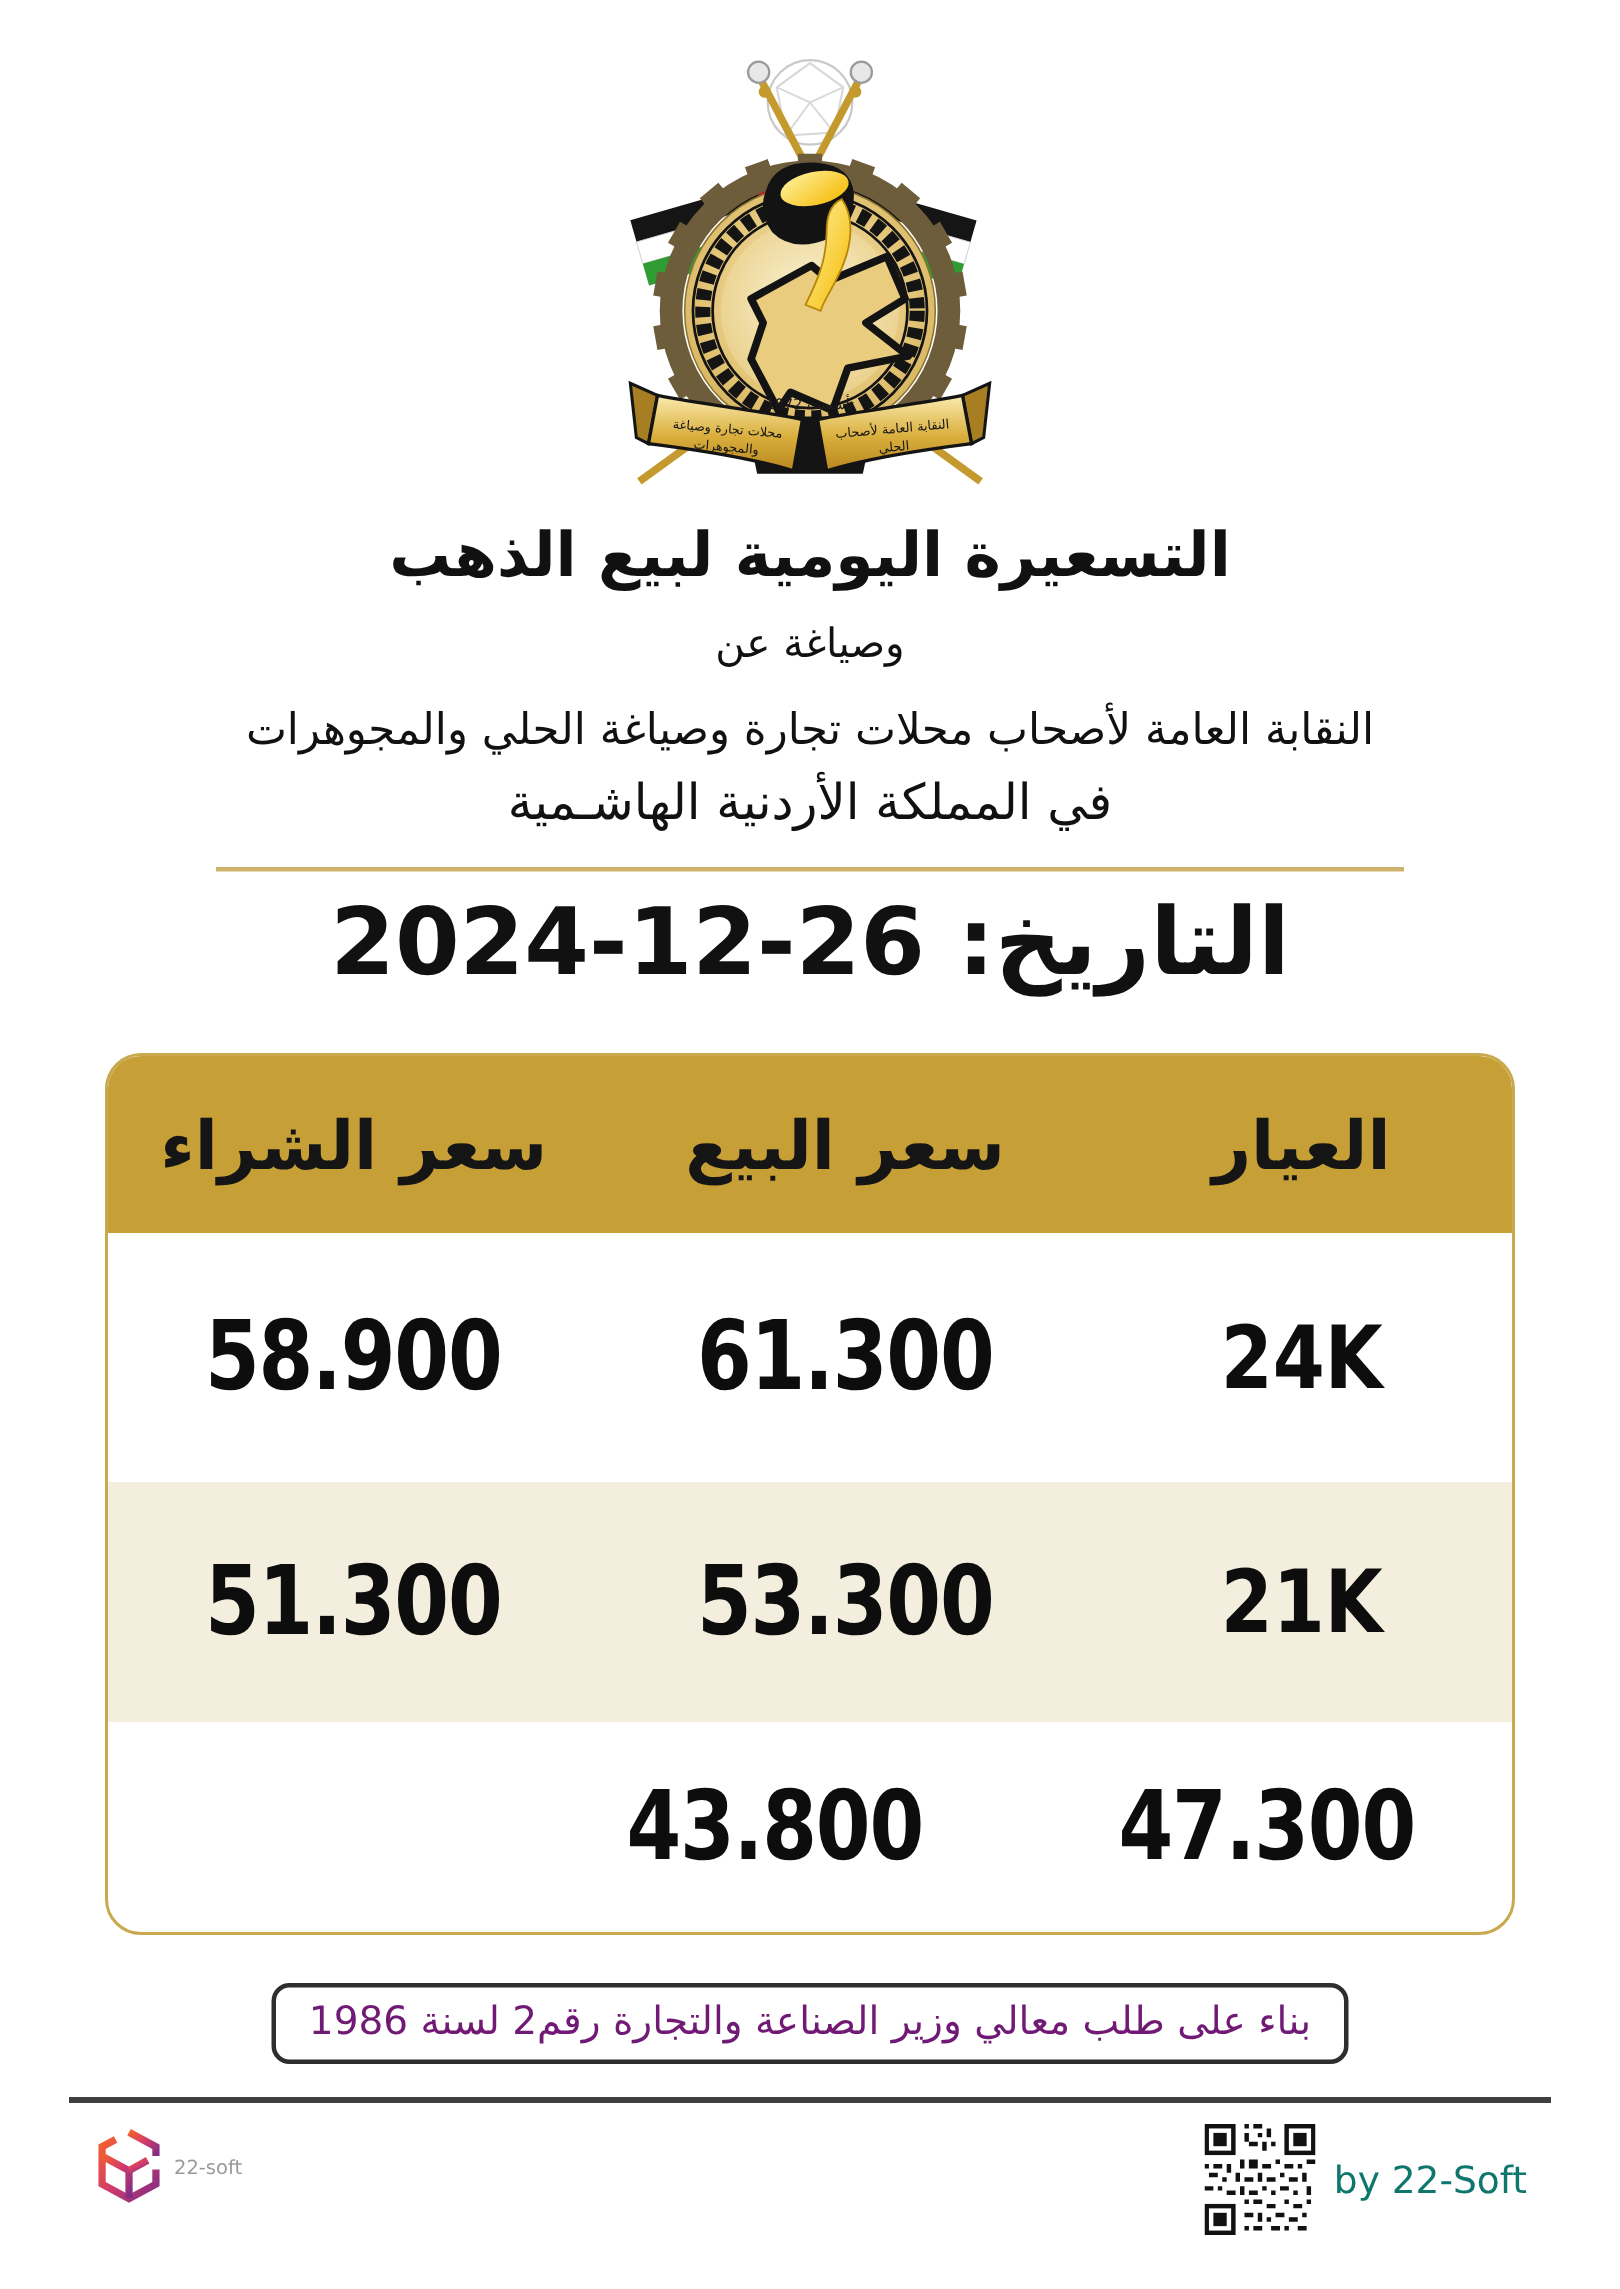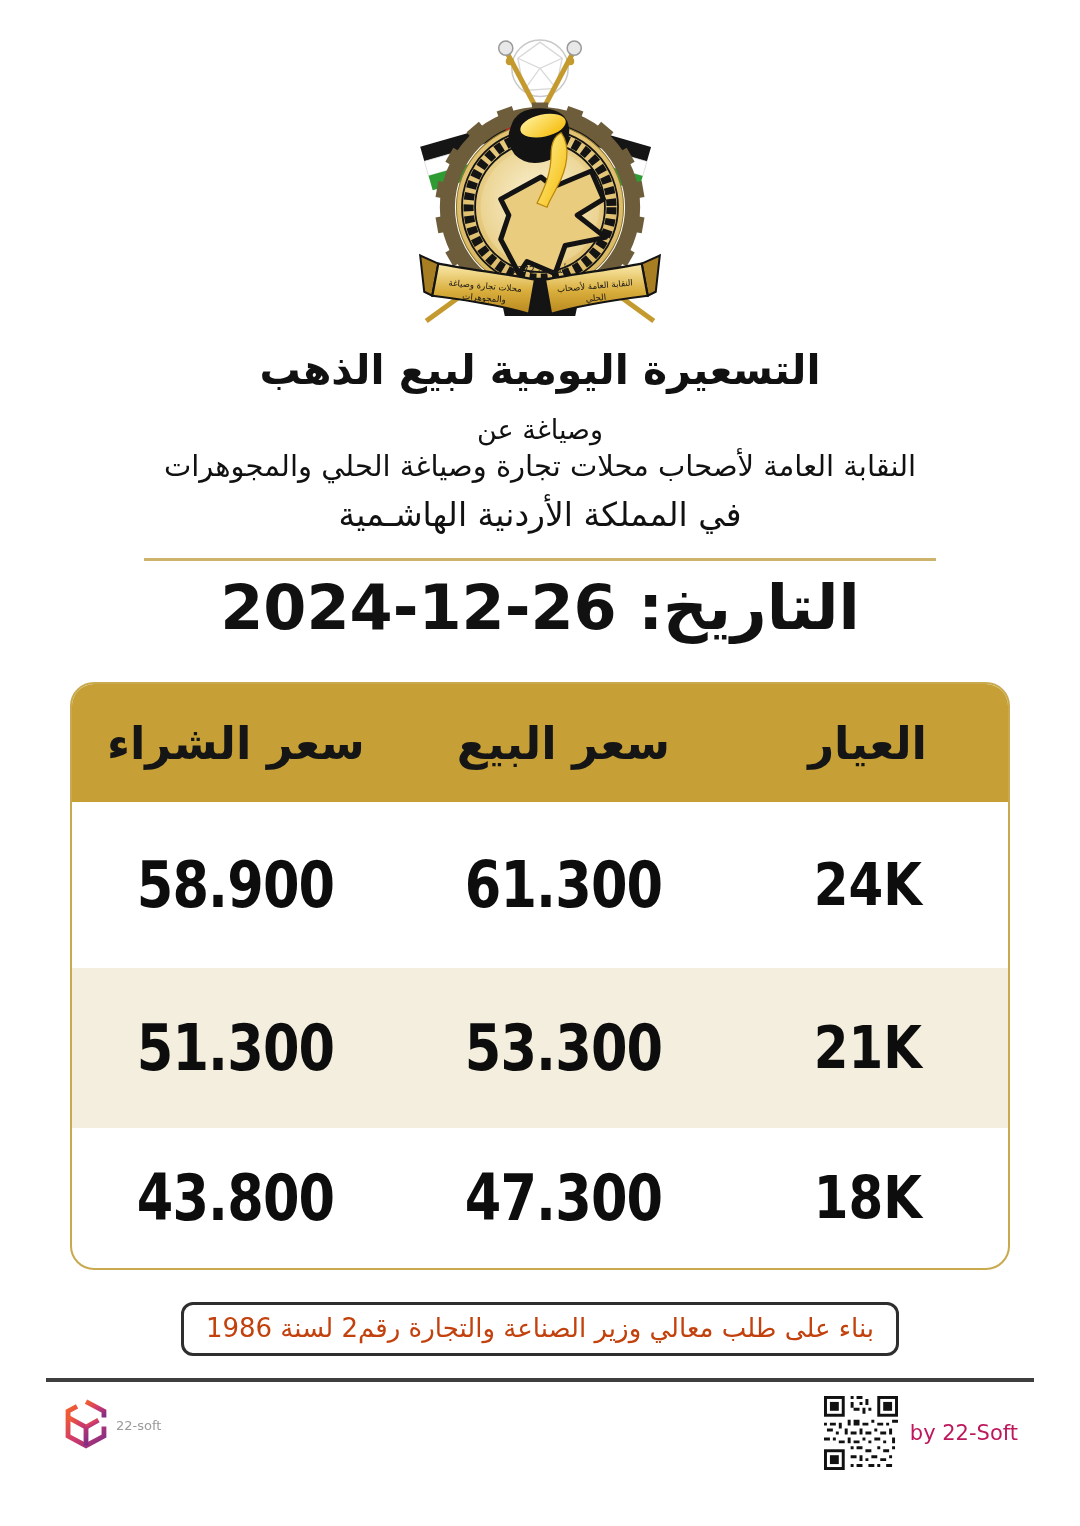--- a/index.html
+++ b/index.html
@@ -10,21 +10,21 @@
   }
   .page{width:1080px;height:1526px;position:relative;text-align:center;}
 
   
   .logo-wrap{padding-top:28px;display:flex;justify-content:center;}
   .logo-wrap svg{display:block;}
 
   
   .title{font-size:41px;font-weight:bold;margin-top:16px;letter-spacing:0;}
   .issued-by{font-size:27px;margin-top:20px;}
-  .issuer{font-size:29px;margin-top:4px;}
+  .issuer{font-size:29px;margin-top:24px;}
   .kingdom{font-size:33px;margin-top:12px;}
   .gold-line{width:792px;height:0;border:none;border-top:3px solid var(--gold-divider,#cdb36b);margin:24px auto 0;}
   .date-line{font-size:62px;font-weight:bold;margin-top:10px;}
 
   
   .price-table{
     width:936px;margin:38px auto 0;
     border:2px solid var(--table-border,#c9a94e);
     border-radius:24px;overflow:hidden;background:#fff;
   }
@@ -44,35 +44,35 @@
     transform:scaleX(.82);letter-spacing:-1px;color:#0d0d0d;
   }
   .karat-val{
     display:inline-block;font-size:58px;font-weight:bold;
     transform:scaleX(.86);color:#0d0d0d;
   }
 
   
   .note-wrap{margin-top:32px;}
   .note{
-    display:inline-block;direction:rtl;font-size:26px;color:#c2410c;
+    display:inline-block;direction:rtl;font-size:26px;color:#701a75;
     border:3px solid #2e2e2e;border-radius:12px;padding:8px 22px 10px;
     background:#fff;
   }
 
   
   .dark-line{margin:22px 46px 0;border-top:4px solid var(--dark-divider,#3f3f3f);}
   .bottom-bar{
     display:flex;justify-content:space-between;align-items:flex-start;
     padding:14px 62px 0 58px;
   }
   .brand{display:flex;align-items:center;gap:2px;}
   .brand-label{font-size:13px;color:#9a9a9a;font-family:"DejaVu Sans",sans-serif;}
   .qr-group{display:flex;align-items:center;gap:12px;}
-  .qr-caption{font-size:21px;color:#be185d;}
+  .qr-caption{font-size:25px;color:#0f766e;}
 </style>
 </head>
 <body>
 
 <div class="page">
 
   <div class="logo-wrap">
     <svg width="272" height="302" viewBox="0 0 270 300">
       <defs>
         <radialGradient id="discGrad" cx="50%" cy="45%" r="60%">
@@ -204,21 +204,20 @@
       <div class="col-karat"><span class="karat-val">24K</span></div>
       <div class="col-sell"><span class="num">61.300</span></div>
       <div class="col-buy"><span class="num">58.900</span></div>
     </div>
     <div class="t-row">
       <div class="col-karat"><span class="karat-val">21K</span></div>
       <div class="col-sell"><span class="num">53.300</span></div>
       <div class="col-buy"><span class="num">51.300</span></div>
     </div>
     <div class="t-row">
-      <div class="col-karat"><span class="karat-val">18K</span></div>
       <div class="col-sell"><span class="num">47.300</span></div>
       <div class="col-buy"><span class="num">43.800</span></div>
     </div>
   </div>
 
   <div class="note-wrap">
     <div class="note">بناء على طلب معالي وزير الصناعة والتجارة رقم2 لسنة 1986</div>
   </div>
 
   <div class="dark-line"></div>

